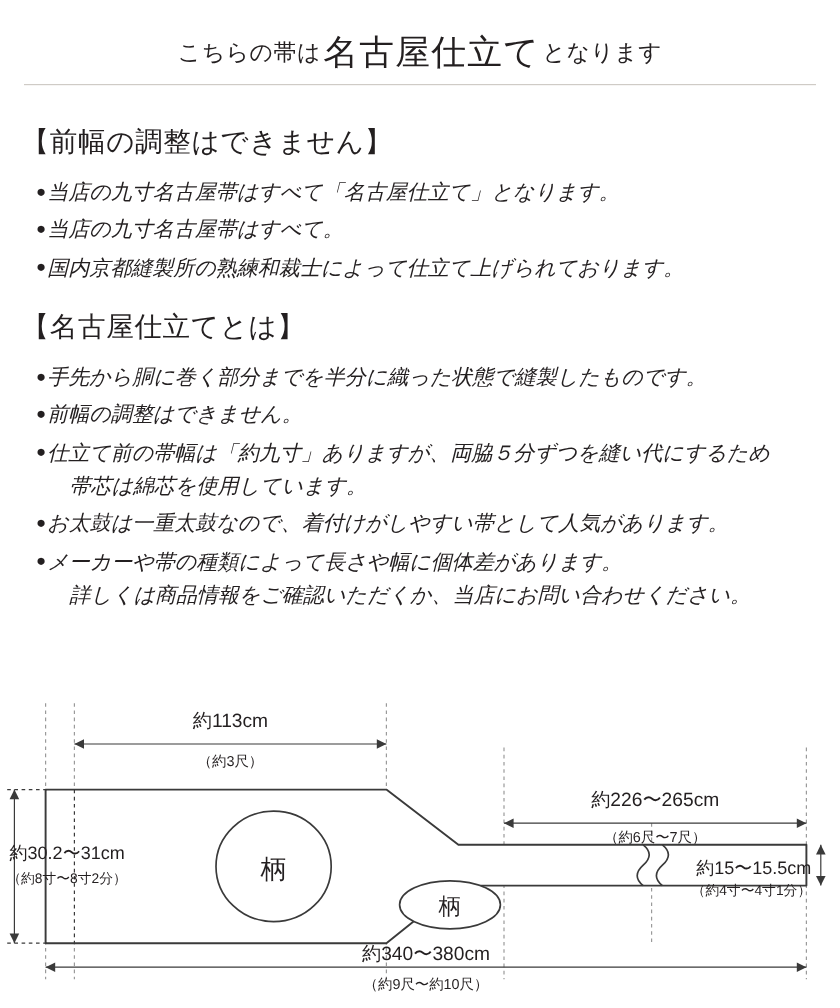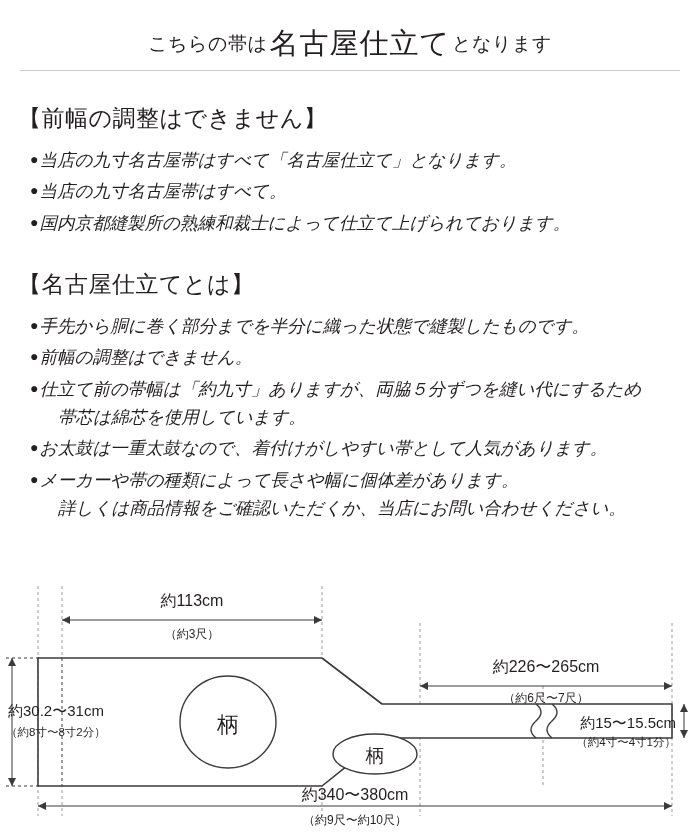--- a/index.html
+++ b/index.html
@@ -49,21 +49,21 @@
   .section {
     padding: 0 18px;
   }
   .sec-title {
     font-size: 23px;
     letter-spacing: 0.5px;
     margin: 22px 0 12px 0;
     white-space: nowrap;
   }
   .sec-title.second {
-    margin-top: 32px;
+    margin-top: 20px;
   }
   .bullet-list {
     list-style: none;
     margin: 12px;
     padding: 0;
     font-style: italic;
   }
   .bullet-list li {
     font-size: 17.5px;
     line-height: 1.62;

